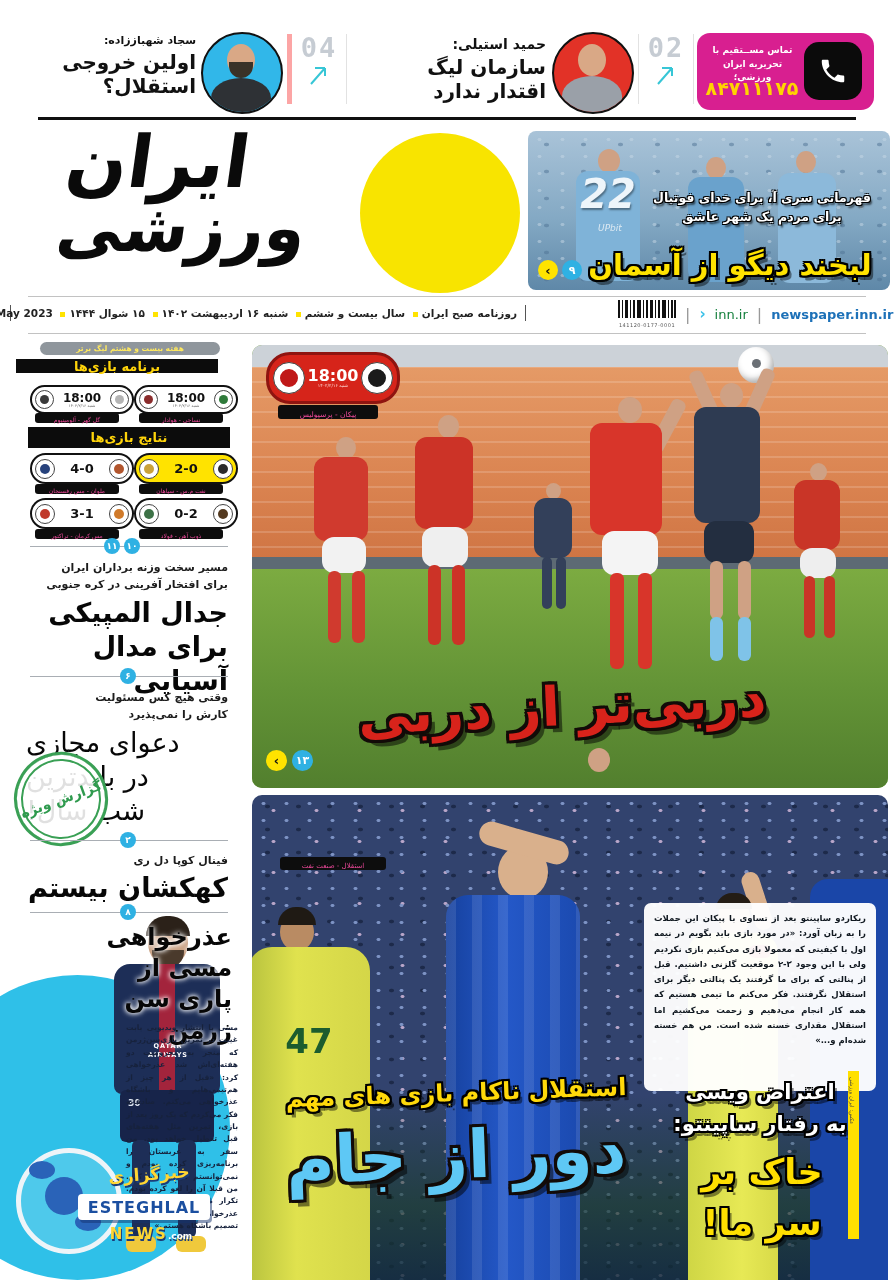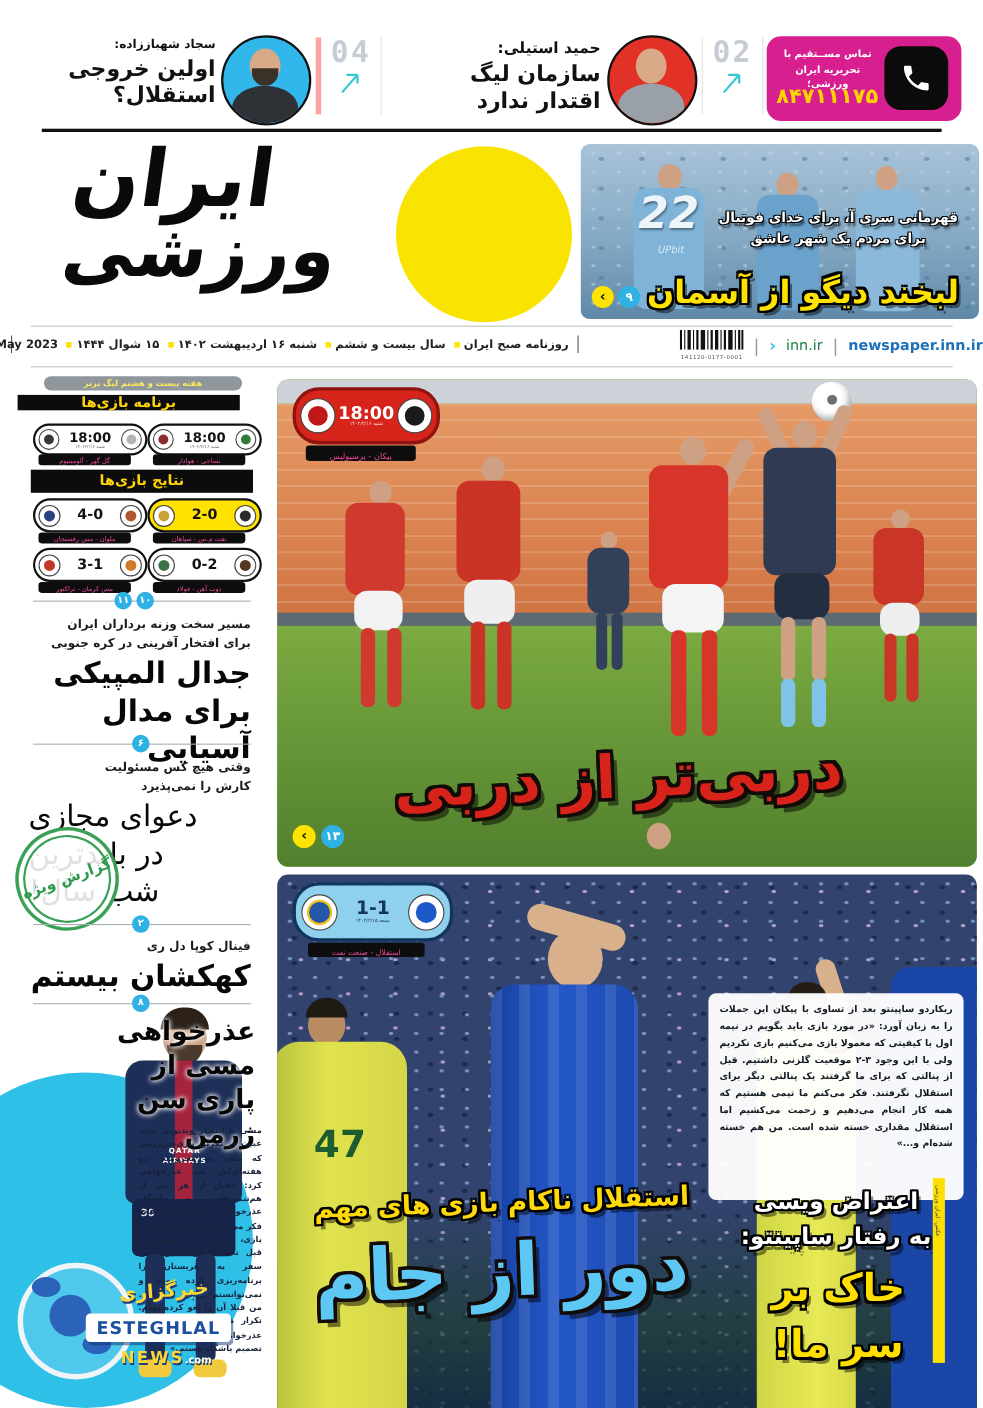--- a/index.html
+++ b/index.html
@@ -438,32 +438,20 @@
     <div class="limb" style="left:496px;top:76px;width:18px;height:60px;background:#d9b08c;border-radius:9px;transform:rotate(-18deg)"></div>
     <div class="head" style="left:466px;top:104px;width:32px;height:36px;background:#c89a70"></div>
     <div class="abs" style="left:464px;top:98px;width:36px;height:16px;background:#241d15;border-radius:16px 16px 0 0"></div>
     <div class="torso" style="left:436px;top:138px;width:90px;height:347px;background:linear-gradient(90deg,#cfd645 0%,#e7e955 60%,#d8da48 100%);border-radius:20px 20px 0 0"></div>
     <div class="limb" style="left:497px;top:150px;width:22px;height:13px;background:#c22b2b"></div>
   </div>
   <div>
     <div class="torso" style="left:558px;top:84px;width:78px;height:401px;background:#1a46a8;border-radius:18px 0 0 0"></div>
   </div>
 
-  <div class="capsule" style="left:14px;top:7px;width:130px;height:48px;background:#8fd0ec;border:3px solid #12355e;padding:0 5px">
-    <div class="logo-dot" style="width:31px;height:31px">
-        <div class="circ" style="width:19px;height:19px;background:#2358a8;border:2px solid #f3c018"></div>
-      </div>
-    <div style="text-align:center;line-height:1.1">
-      <div style="color:#12355e;font-size:17px;font-weight:900;direction:ltr">1-1</div>
-      <div class="rtl" style="color:#12355e;font-size:4.5px">جمعه ۱۴۰۲/۲/۱۵</div>
-    </div>
-    <div class="logo-dot" style="width:31px;height:31px">
-        <div class="circ" style="width:19px;height:19px;background:#1b5ac8;border:2px solid #fff"></div>
-      </div>
-  </div>
   <div class="capbar rtl" style="left:28px;top:62px;width:106px;height:13px">
     <span style="font-size:7px">استقلال - صنعت نفت</span>
     </div>
 
 
   <div class="abs rtl ml" style="left:392px;top:108px;width:212px;height:172px;background:rgba(255,255,255,.96);border-radius:7px;padding:8px 10px;font-size:8.5px;font-weight:bold;line-height:1.8;text-align:justify;color:#101820;overflow:hidden">ریکاردو ساپینتو بعد از تساوی با پیکان این جملات را به زبان آورد: «در مورد بازی باید بگویم در نیمه اول با کیفیتی که معمولا بازی می‌کنیم بازی نکردیم ولی با این وجود ۳-۲ موقعیت گلزنی داشتیم. قبل از پنالتی که برای ما گرفتند یک پنالتی دیگر برای استقلال نگرفتند. فکر می‌کنم ما تیمی هستیم که همه کار انجام می‌دهیم و زحمت می‌کشیم اما استقلال مقداری خسته شده است. من هم خسته شده‌ام و...»</div>
 
   <div class="abs rtl ml ob" style="left:398px;top:282px;width:220px;text-align:center;color:#fff;font-size:21px;font-weight:900;line-height:1.5">اعتراض ویسی
 به رفتار ساپینتو:</div>
   <div class="abs rtl ml ob" style="left:420px;top:352px;width:180px;text-align:center;color:#ffdf00;font-size:35px;font-weight:900;line-height:1.45">خاک بر

